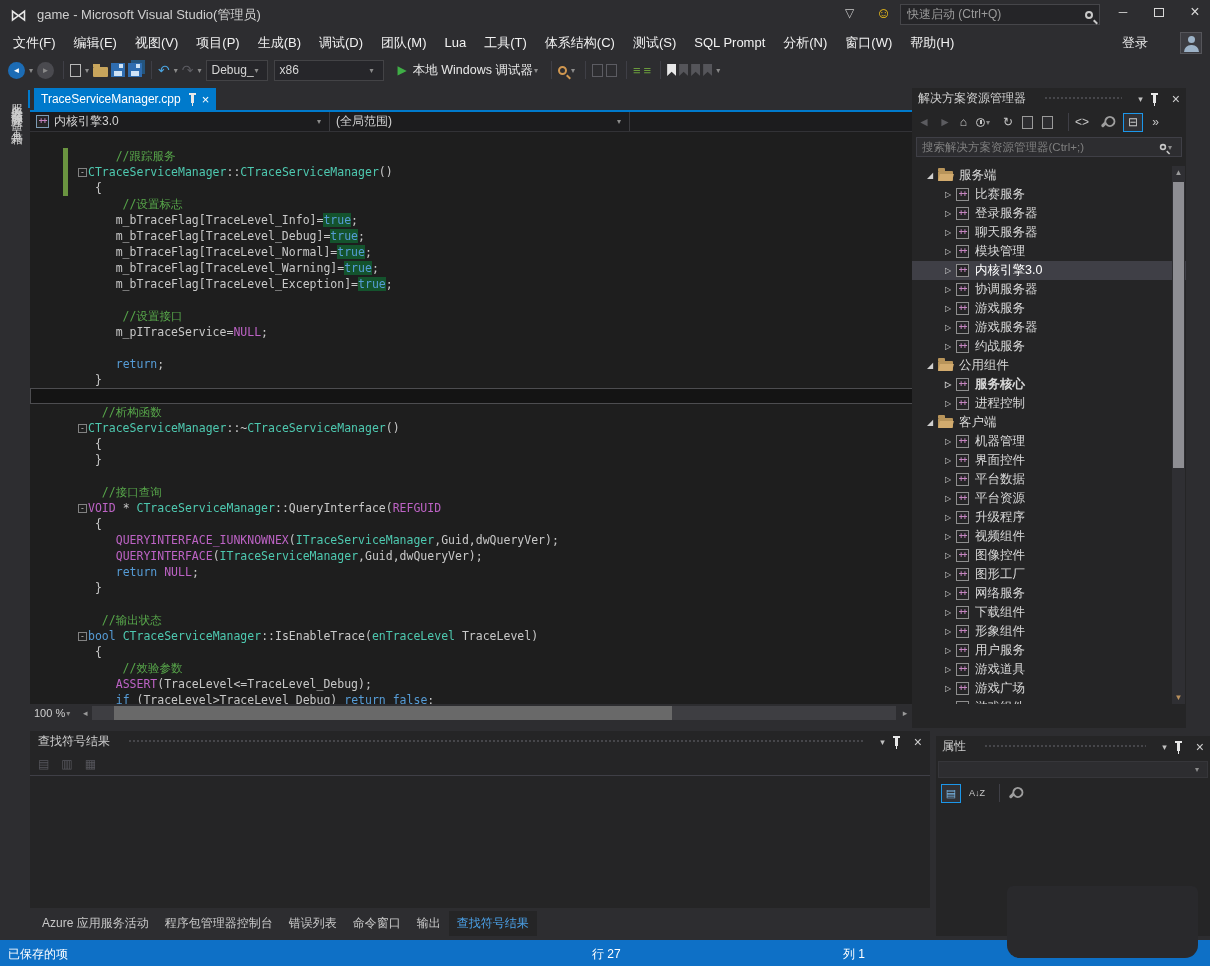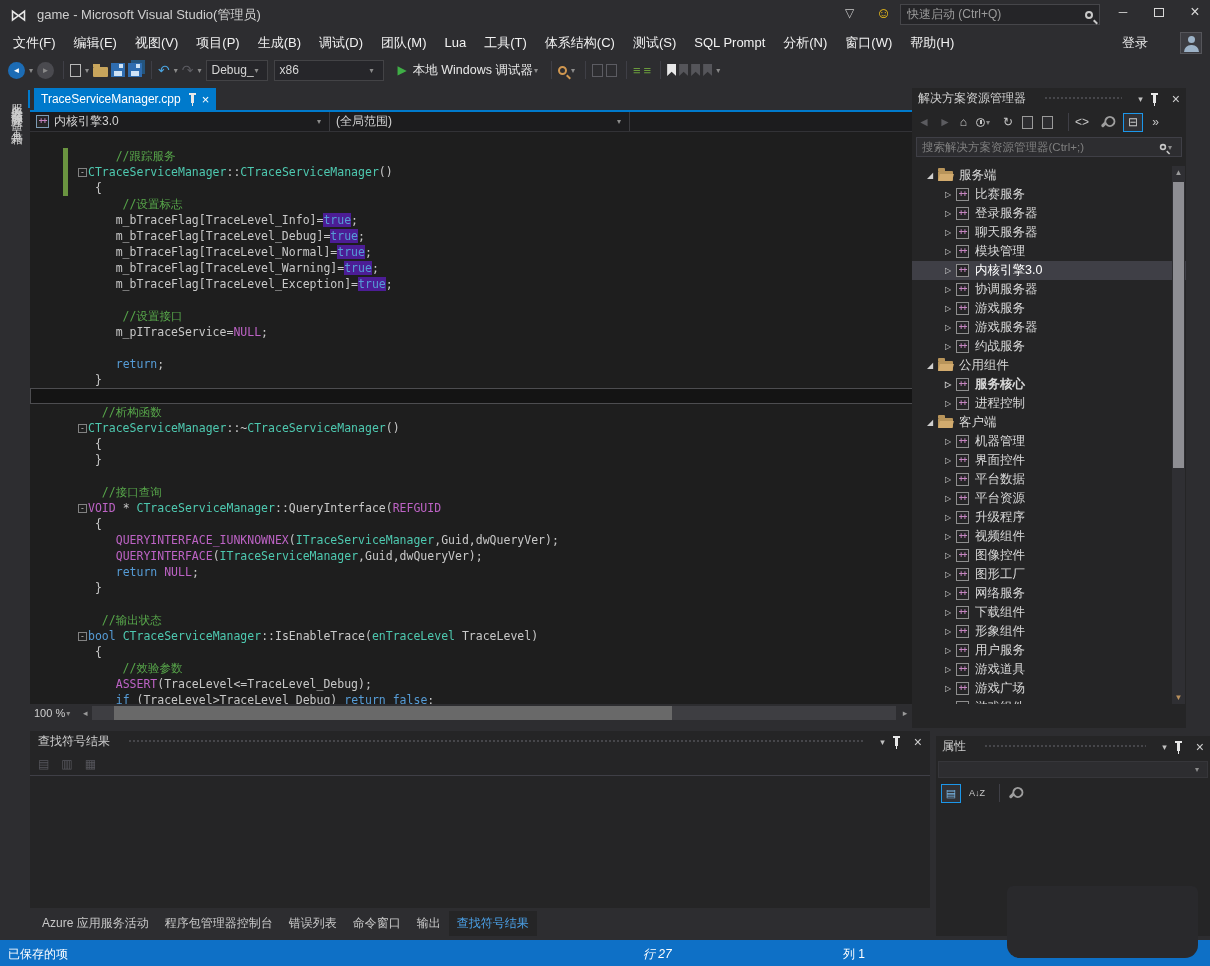--- a/index.html
+++ b/index.html
@@ -84,21 +84,21 @@
   #code { position:relative; height:572px; background:#1e1e1e; overflow:hidden; }
   .crow { height:16px; display:flex; align-items:center; padding-left:33px; position:relative; }
   .crow.cur { background:#141414; box-shadow:inset 0 0 0 1px #4d4d50; }
   .chg { width:5px; height:16px; flex:none; }
   .chg.on { background:#6a9440; }
   .foldc { width:20px; flex:none; display:flex; align-items:center; }
   .fbox { width:9px; height:9px; margin-left:10px; border:1px solid #828282; color:#c8c8c8; font:8px/7px "DejaVu Sans Mono",monospace; text-align:center; background:#1e1e1e; }
   .ctext { white-space:pre; font:11.5px/16px "DejaVu Sans Mono",monospace; }
   .tok-p { color:#c8c8c8; } .tok-c { color:#57a64a; } .tok-t { color:#4ec9b0; }
   .tok-k { color:#569cd6; } .tok-m { color:#bd63c5; }
-  .tok-h { color:#569cd6; background:#4c1d95; }
+  .tok-h { color:#569cd6; background:#14532d; }
 
   #vscroll { position:absolute; right:0; top:0; width:18px; height:572px; background:#3e3e42; }
   #vscroll .grip { height:17px; background:#2d2d30; display:flex; flex-direction:column; align-items:center; justify-content:center; color:#e8e8e8; font-size:5px; line-height:4px; border:1px solid #555; }
   #vscroll .gline { width:11px; height:1px; background:#e8e8e8; margin:1px 0; }
   #vscroll .up { height:14px; text-align:center; font-size:8px; color:#999; line-height:14px; }
   #vscroll .annot { position:absolute; left:1px; top:63px; width:5px; height:38px; background:#6a9440; }
   #vscroll .thumb { position:absolute; left:3px; top:73px; width:12px; height:310px; background:#696969; }
   #vscroll .caretline { position:absolute; left:0; top:135px; width:18px; height:2px; background:#ececec; }
   #vscroll .down { position:absolute; bottom:0; width:18px; height:14px; text-align:center; font-size:8px; color:#999; line-height:14px; }
 
@@ -155,21 +155,21 @@
   #propspanel { left:936px; top:736px; width:274px; height:200px; background:#252526; }
   #prop-combo { height:17px; margin:4px 2px 0 2px; background:#2d2d30; border:1px solid #36363a; display:flex; align-items:center; justify-content:flex-end; padding-right:4px; }
   #prop-toolbar { height:26px; display:flex; align-items:center; padding-left:5px; margin-top:2px; }
   #prop-toolbar .ti { margin-right:8px; display:inline-flex; align-items:center; }
   .gridicon { font-size:11px; color:#7ab8e8; }
   .azicon { font-size:9px; color:#c8c8c8; letter-spacing:0; }
 
   
   #statusbar { left:0; top:940px; width:1210px; height:26px; background:#0e70c6; color:#ffffff; }
   #statusbar .sleft { position:absolute; left:8px; top:6px; font-size:12px; }
-  #statusbar .sline { position:absolute; left:643px; top:6px; font-size:12px;font-style:italic; }
+  #statusbar .sline { position:absolute; left:592px; top:6px; font-size:12px; }
   #statusbar .scol { position:absolute; left:843px; top:6px; font-size:12px; }
   #blob { left:1007px; top:886px; width:191px; height:72px; background:#29292c; border-radius:6px 6px 13px 13px; }
 </style>
 </head>
 <body>
 
 <div id="titlebar" class="abs">
   <span id="vs-logo">⋈</span>
   <span id="win-title">game - Microsoft Visual Studio(管理员)</span>
   <span id="funnel" class="abs">▽</span>

